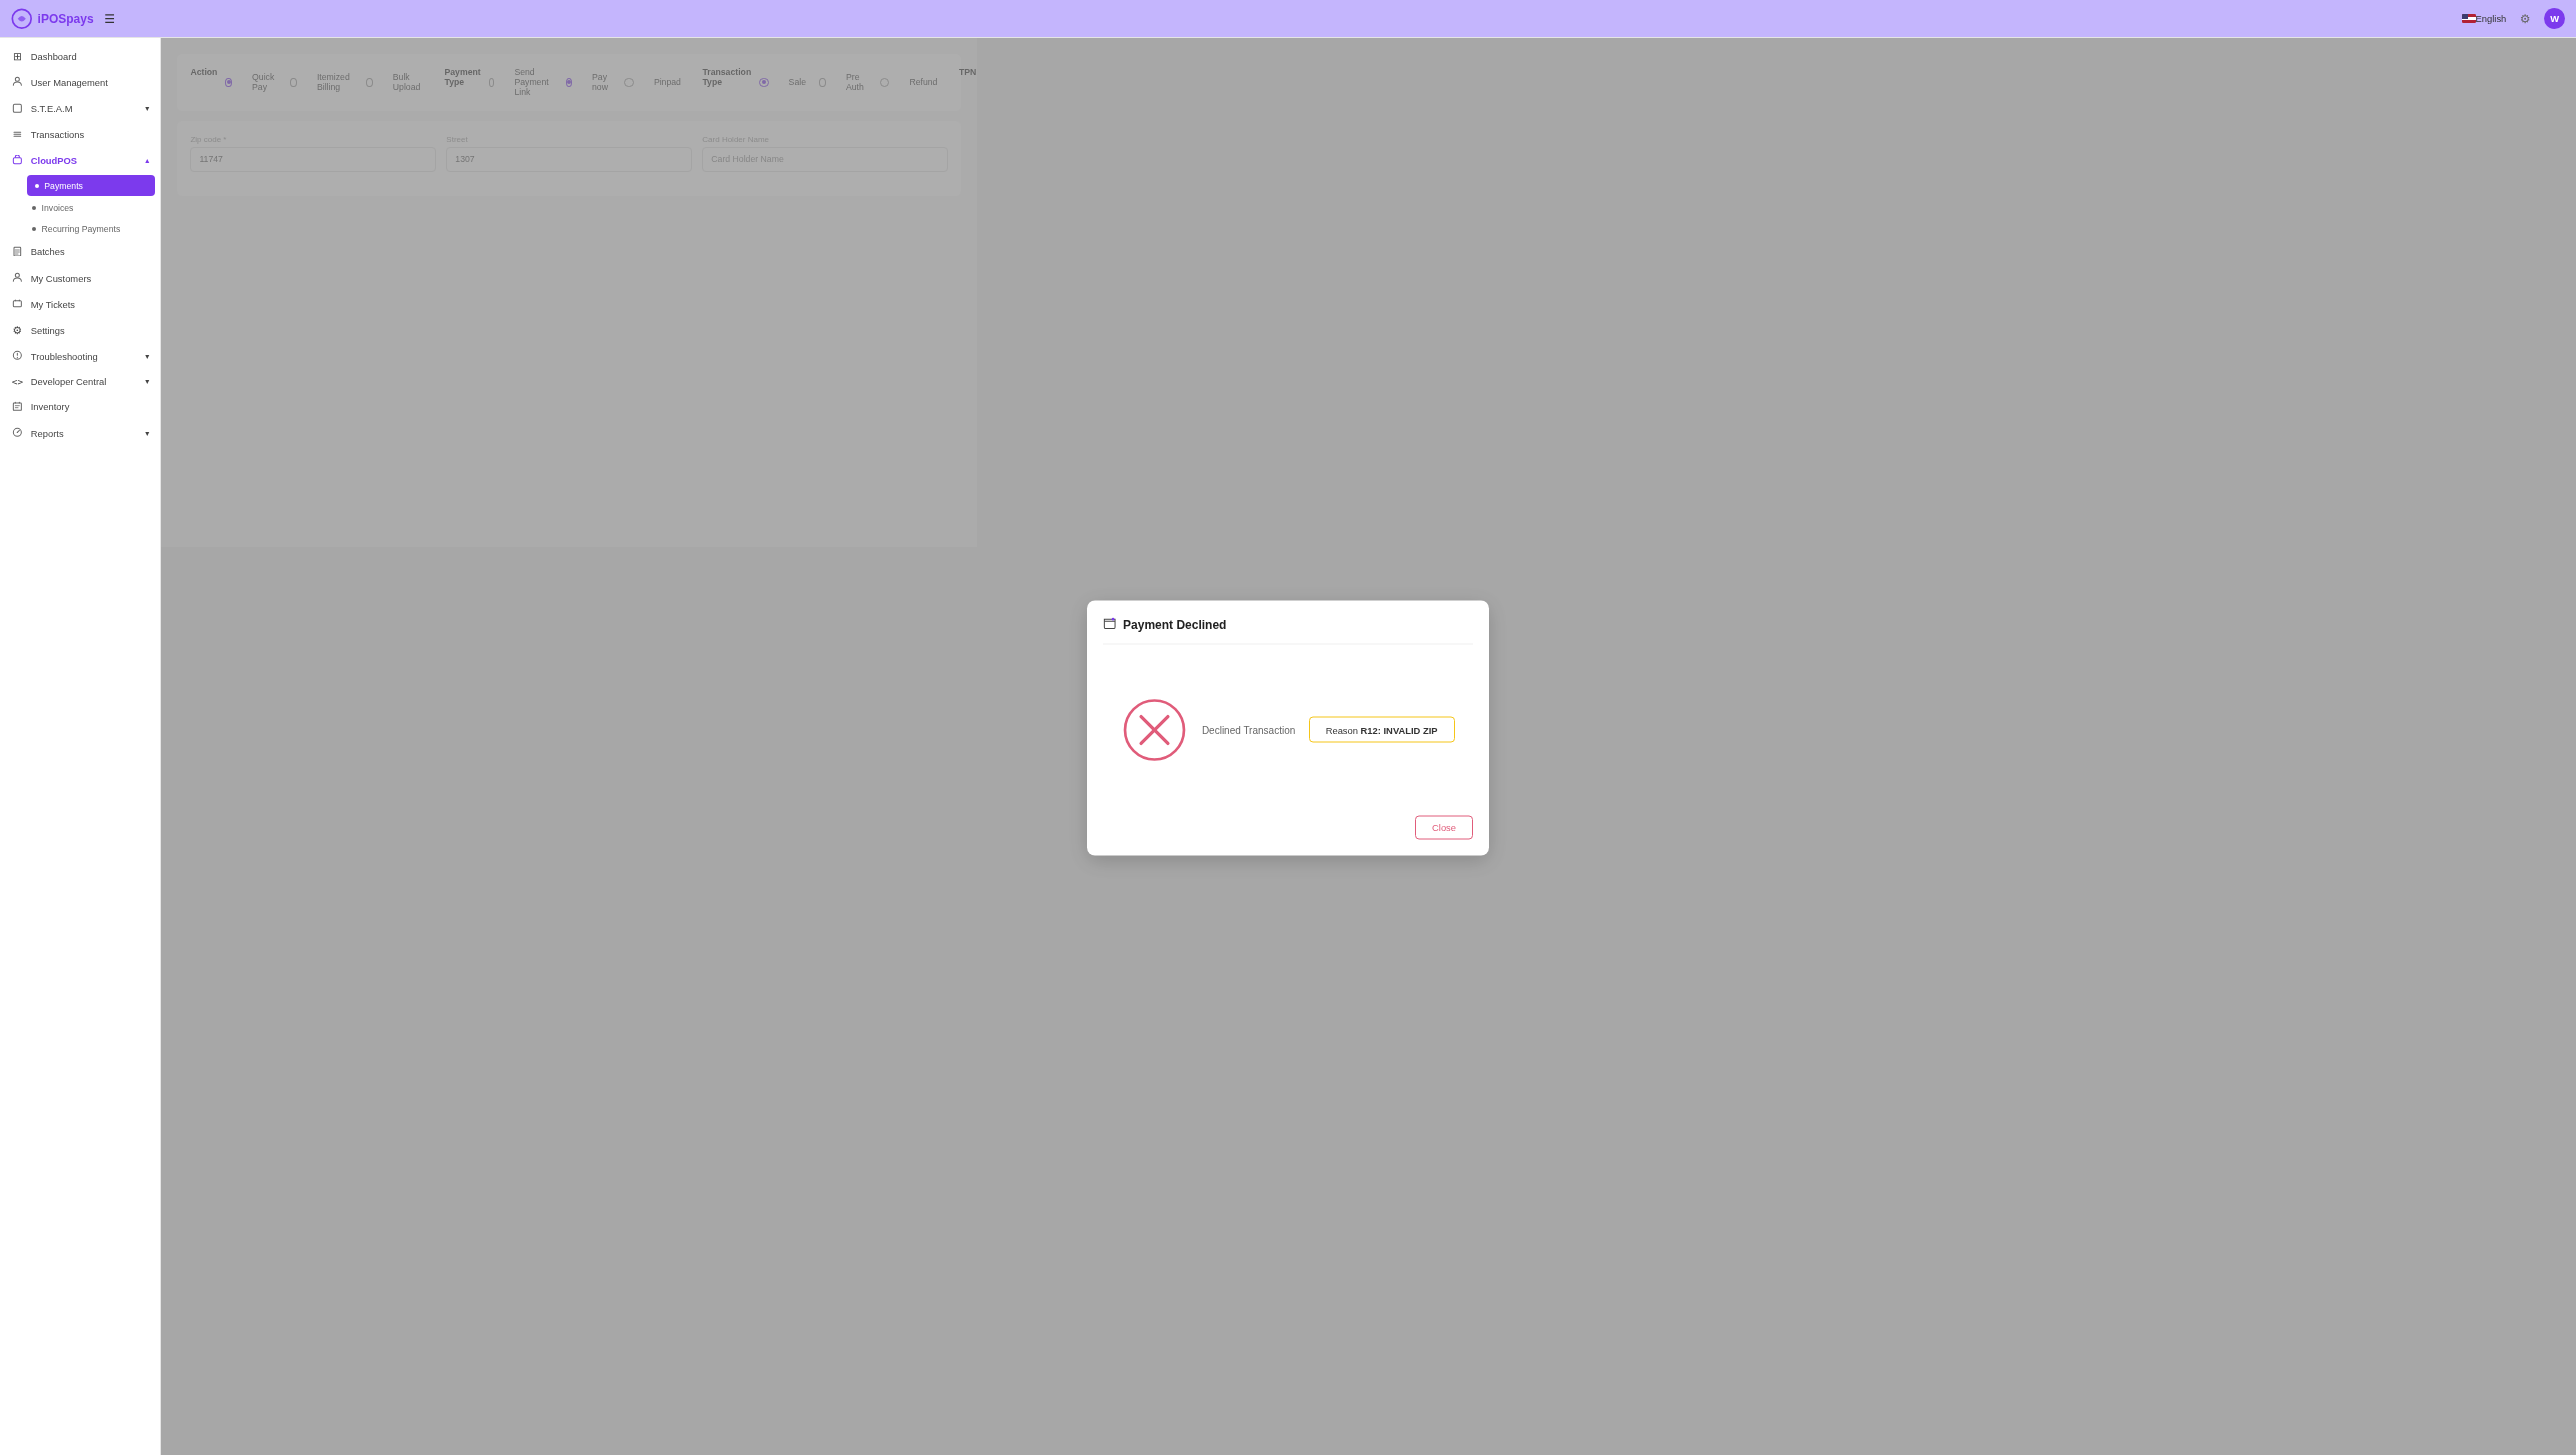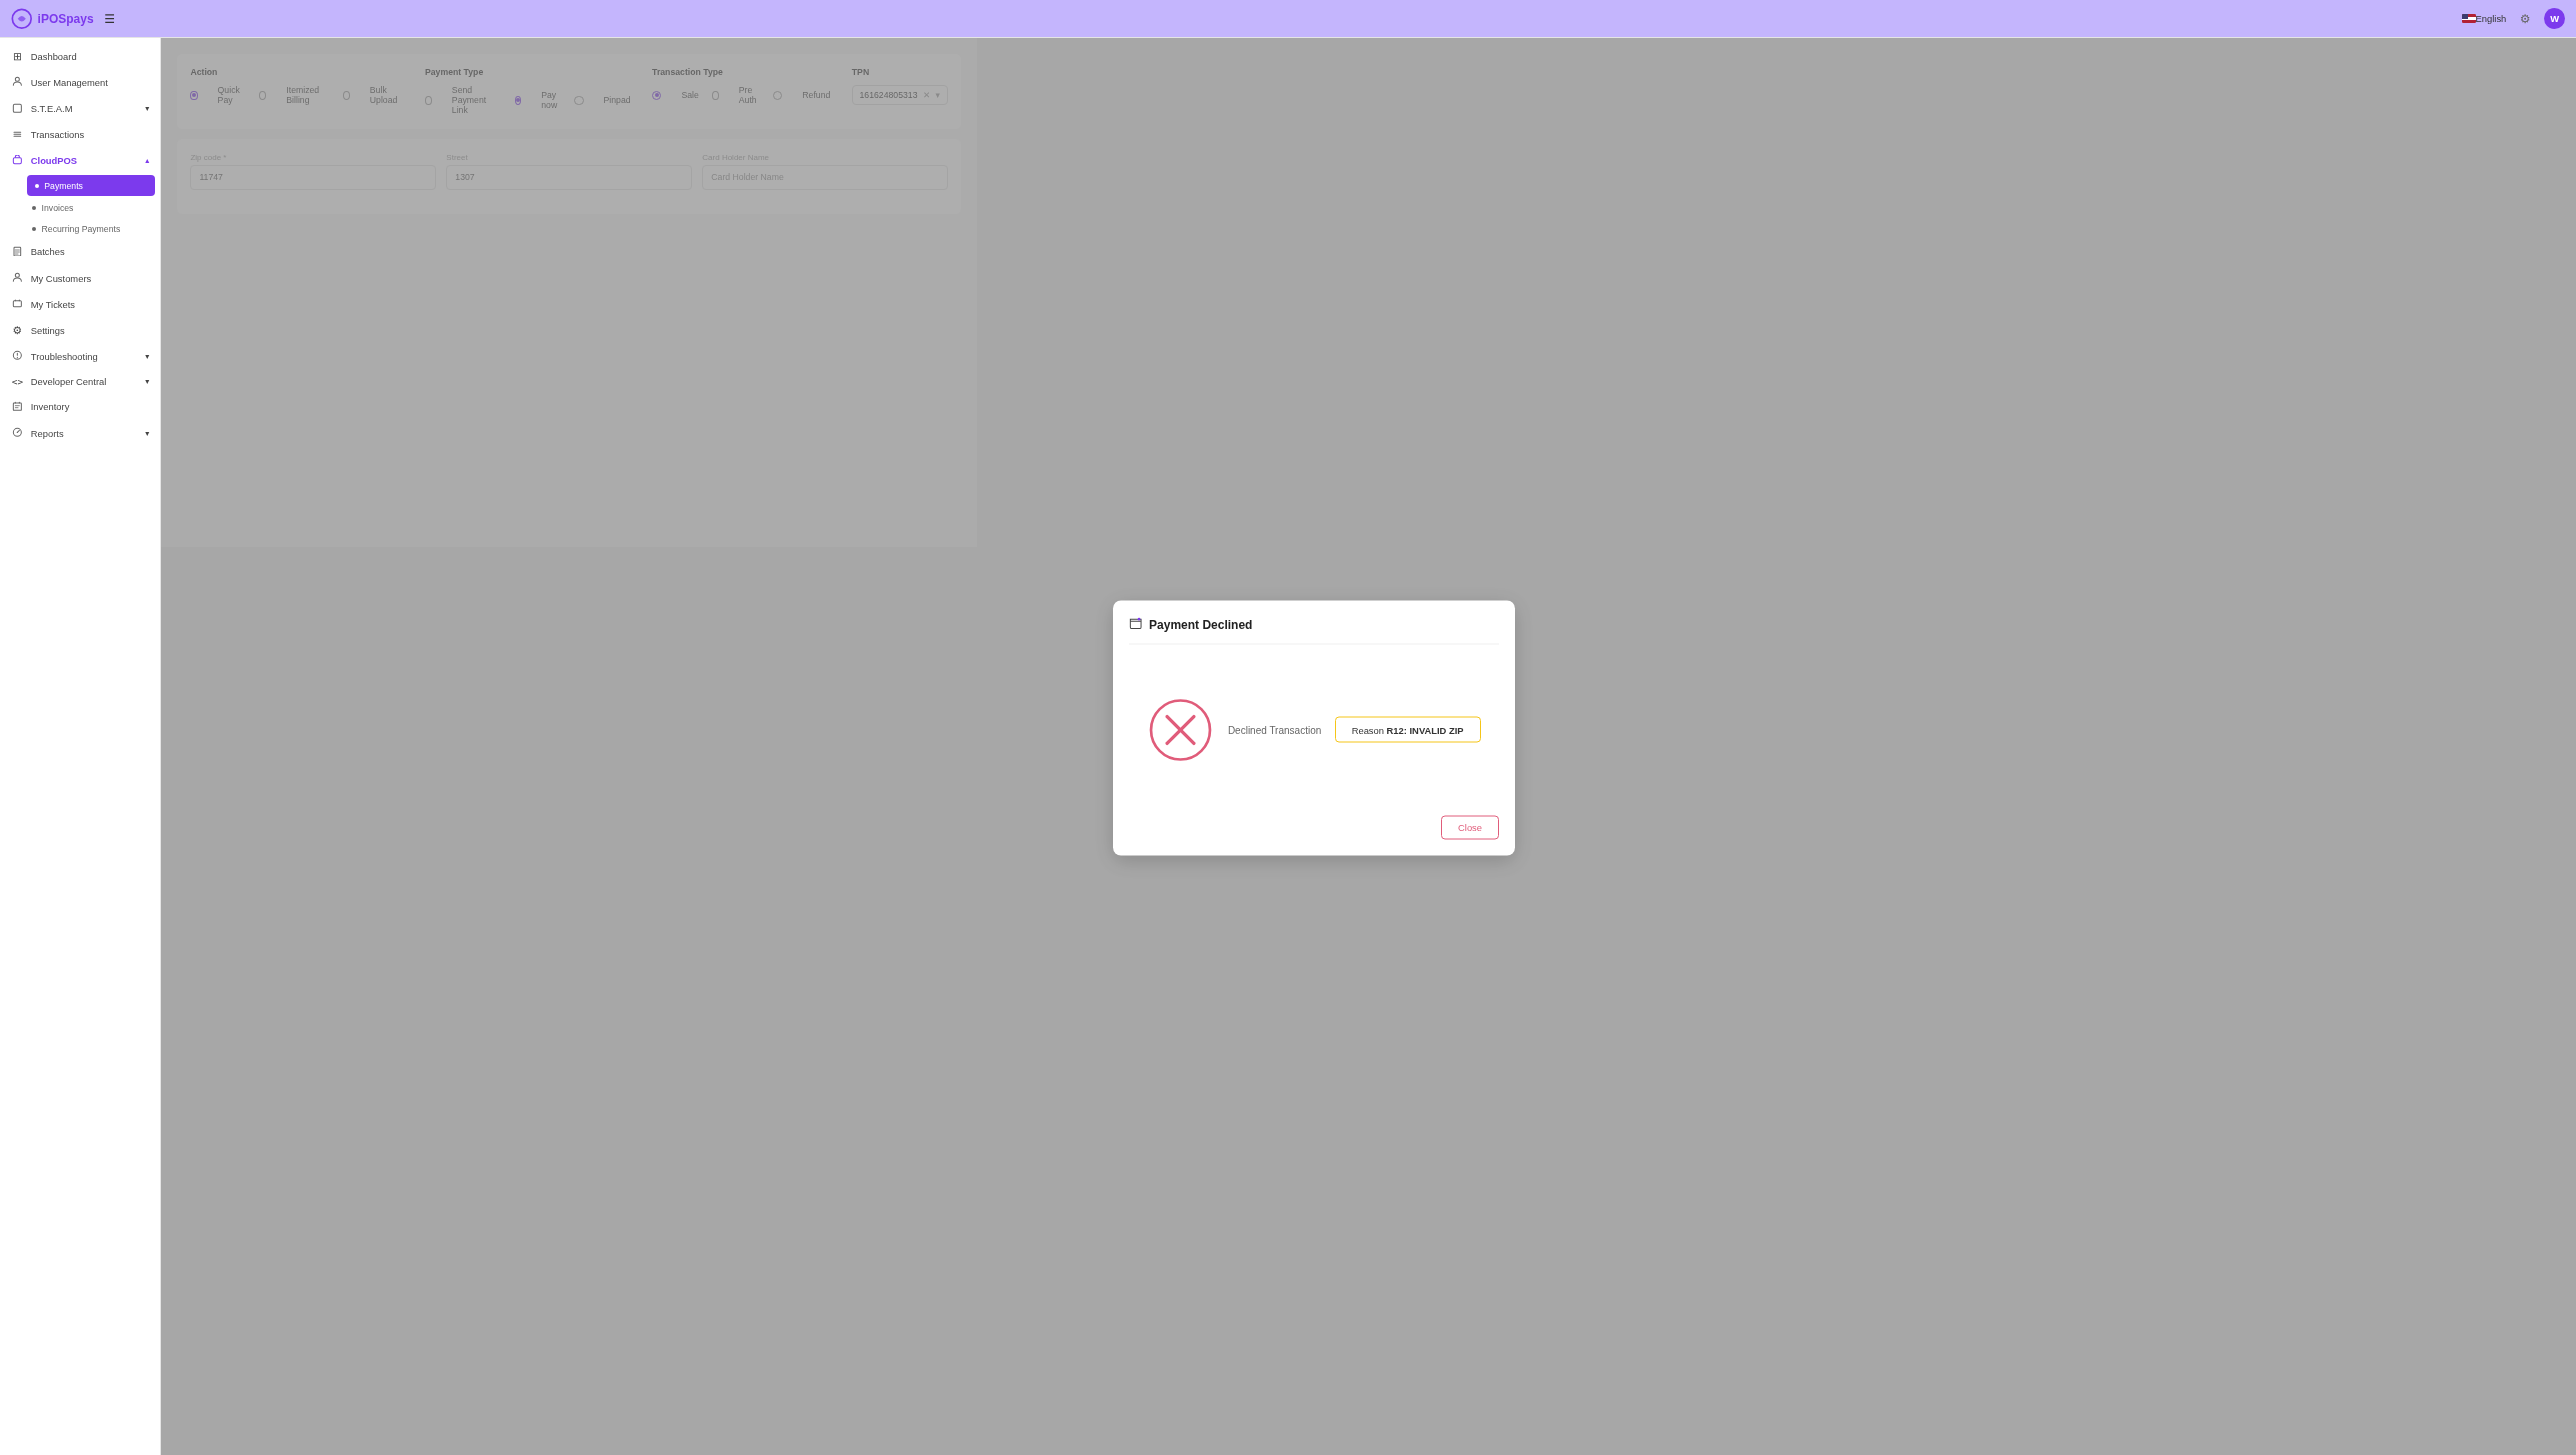--- a/index.html
+++ b/index.html
@@ -181,21 +181,21 @@
       background: #fff;
       border-radius: 5.4px;
       padding: 13.4px;
       margin-bottom: 10.7px;
       display: flex;
       gap: 21.5px;
       opacity: 0.5;
     }
     .filter-section {
       display: flex;
-      flex-direction: column;
+      flex-direction: row;
       gap: 8px;
     }
     .filter-label {
       font-size: 8.7px;
       font-weight: 600;
       color: #333;
     }
     .radio-group {
       display: flex;
       gap: 13.4px;
@@ -258,21 +258,20 @@
       transform: translate(-50%, -50%);
       background: #fff;
       border-radius: 8px;
       width: 402px;
       min-height: 255px;
       z-index: 300;
       box-shadow: 0 5.4px 21.5px rgba(0,0,0,0.18);
       padding: 16px;
       display: flex;
       flex-direction: column;
-      margin-left: 26px;
     }
     .modal-header {
       display: flex;
       align-items: center;
       gap: 6.7px;
       padding-bottom: 10.7px;
       border-bottom: 0.7px solid #f0f0f0;
     }
     .modal-title-icon {
       font-size: 12px;

